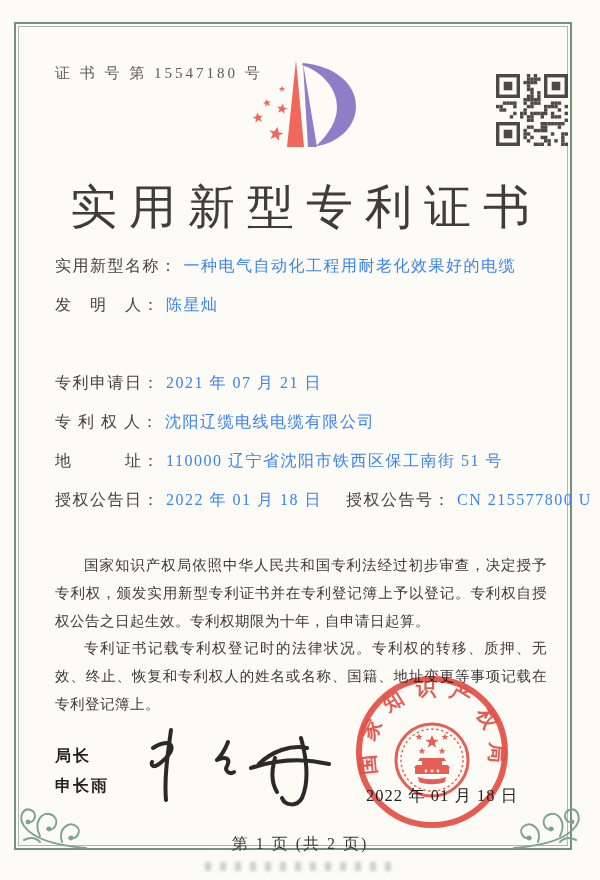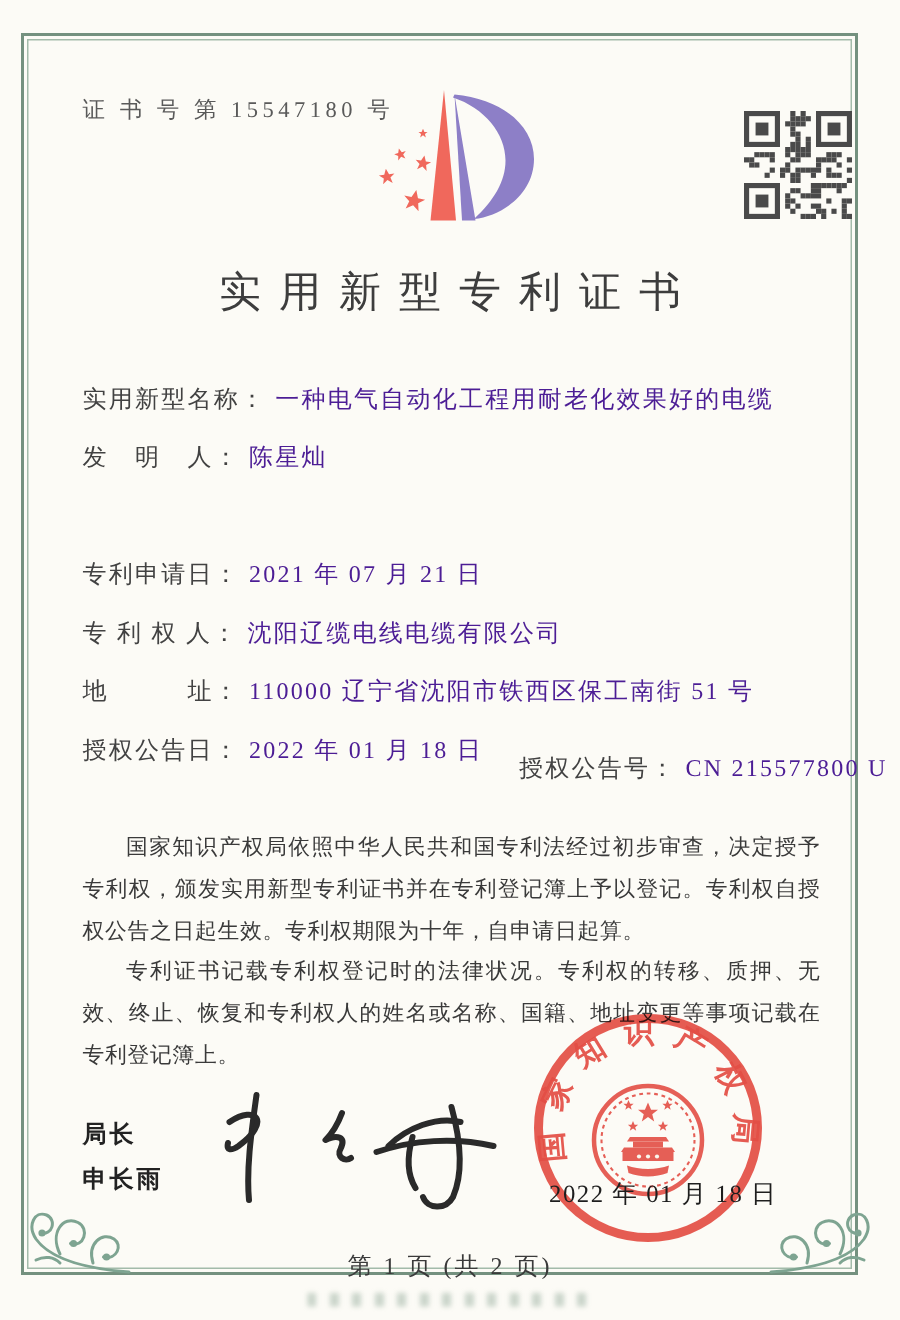--- a/index.html
+++ b/index.html
@@ -17,30 +17,30 @@
   }
   .frame-inner{
     position:absolute;left:2px;top:2px;right:2px;bottom:2px;
     border:1px solid #a3bbaa;
   }
   .cert-no{
     left:55px;top:64px;font-size:15px;letter-spacing:3px;color:#5a5a5a;
   }
   .title{
     left:0;top:176px;width:100%;text-align:center;
-    font-size:28px;letter-spacing:12px;color:#3d3d3d;font-weight:500;
+    font-size:47px;letter-spacing:12px;color:#3d3d3d;font-weight:500;
     text-indent:12px;
   }
   .field{
     left:55px;width:500px;font-size:16px;color:#424242;
     letter-spacing:1.5px;white-space:nowrap;
   }
   .flabel{color:#424242;}
-  .fvalue{margin-left:6px;color:#4c1d95;}
-  .grant-right{position:absolute;left:255px;top:12px;padding-left:36px;}
+  .fvalue{margin-left:6px;color:#3b82f6;}
+  .grant-right{position:absolute;left:255px;top:0;padding-left:36px;}
   .paras{
     left:55px;top:536px;width:492px;font-size:14.5px;line-height:1.92;
     text-align:justify;color:#3a3a3a;letter-spacing:0.5px;margin-top:16px;
   }
   .paras p{margin:0;text-indent:2em;}
   .officer{
     left:55px;font-size:16px;font-weight:700;color:#222;
     font-family:Liberation Sans, sans-serif;letter-spacing:2px;
   }
   .footer{

